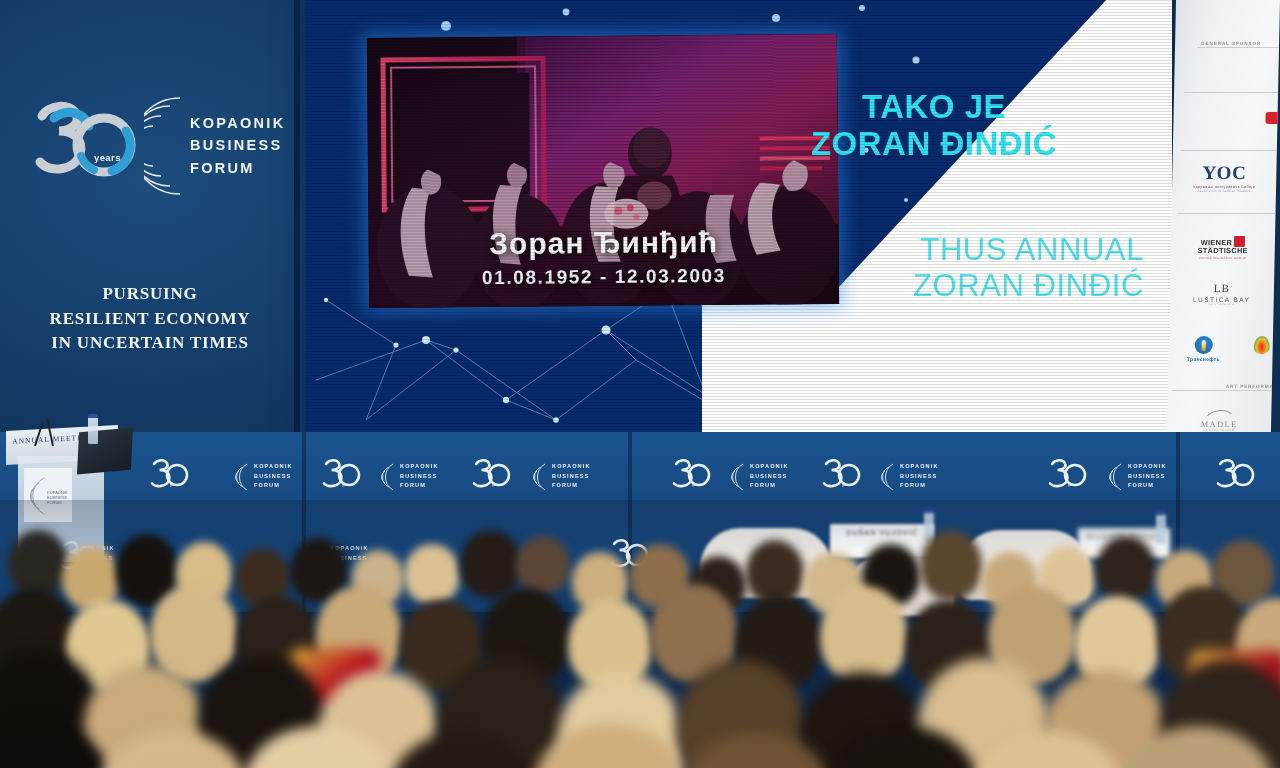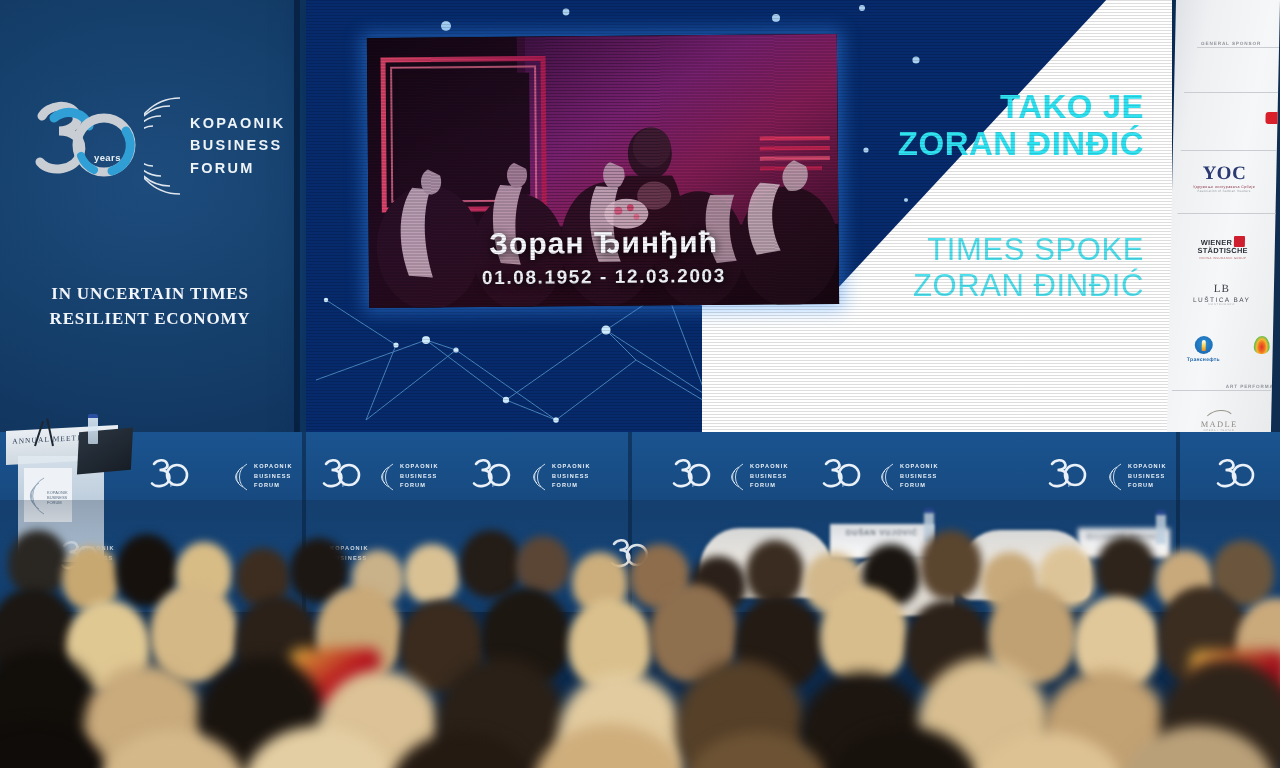--- a/index.html
+++ b/index.html
@@ -94,21 +94,21 @@
     color:#eef1f6; font-size:19px; font-weight:700; letter-spacing:1.6px;
     text-shadow:0 2px 9px rgba(0,0,0,.95);
   }
 
   
   .headline{
     position:absolute; right:28px; top:88px; width:420px; text-align:right;
     color:#2fe3f2; font-size:33px; font-weight:700; line-height:1.13;
     letter-spacing:.5px;
   }
-  .headline span{ display:block; }
+  .headline span{ display:block;text-align:center; }
   .subhead{
     position:absolute; right:28px; top:232px; width:420px; text-align:right;
     color:#4fe0ee; font-size:31px; font-weight:400; line-height:1.17; letter-spacing:.6px;
   }
   .subhead span{ display:block; }
 
   
   .sponsor-board{
     position:absolute; left:1176px; top:0; width:104px; height:432px;
     background:linear-gradient(100deg,#dfe2e6 0%,#eef0f2 20%,#f6f7f8 55%,#e8eaec 100%);
@@ -257,22 +257,23 @@
       </svg>
 
       <div class="kbf-words">
         <span>KOPAONIK</span>
         <span>BUSINESS</span>
         <span>FORUM</span>
       </div>
     </div>
 
     <div class="tagline">
+      <span>PURSUING</span>
+      <span>RESILIENT ECONOMY</span>
       <span>IN UNCERTAIN TIMES</span>
-      <span>RESILIENT ECONOMY</span>
     </div>
   </div>
 
   <div class="screen">
     <div class="slide-bg2"></div>
 
     <svg class="net" viewBox="0 0 866 434">
       <g stroke="#7fd0ff" stroke-width="1" opacity=".55" fill="none">
         <path d="M10 380 L120 340 L200 400 L300 330 L400 395 L500 340 L600 400 L700 345"></path>
         <path d="M60 420 L150 350 L250 420 L330 360 L430 420 L530 355 L640 420"></path>
@@ -386,21 +387,21 @@
       <div class="scanlines"></div>
       <div class="vid-title">Зоран Ђинђић</div>
       <div class="vid-dates">01.08.1952 - 12.03.2003</div>
     </div>
 
     <div class="headline">
       <span>TAKO JE</span>
       <span>ZORAN ĐINĐIĆ</span>
     </div>
     <div class="subhead">
-      <span>TIMES SPOKE</span>
+      <span>THUS ANNUAL</span>
       <span>ZORAN ĐINĐIĆ</span>
     </div>
 
     <div class="scanlines"></div>
   </div>
 
   <div class="sponsor-board">
 
     <div class="sp-rule" style="left:22px; top:47px; width:88px;"></div>
     <div class="sp-cap" style="left:26px; top:41px;">GENERAL SPONSOR</div>

